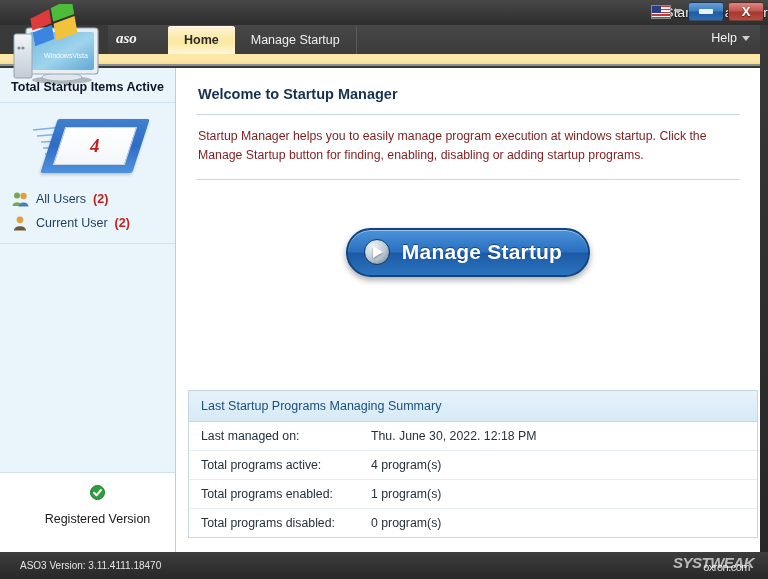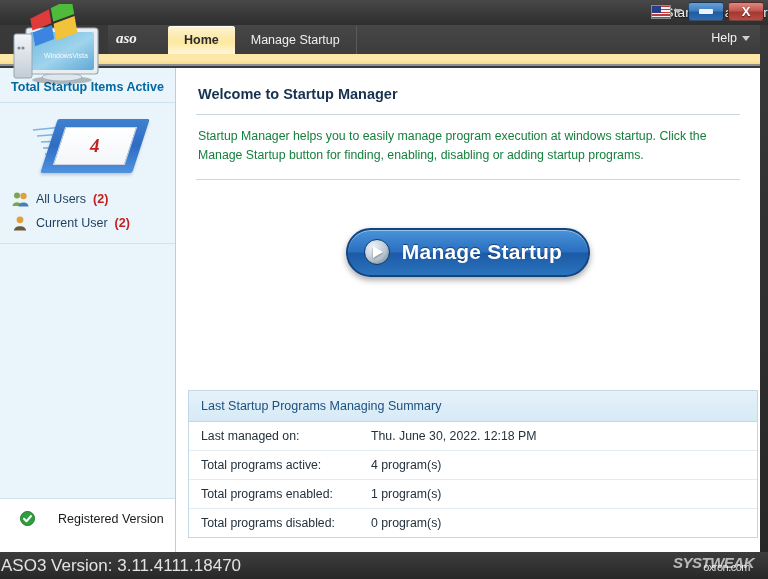--- a/index.html
+++ b/index.html
@@ -152,21 +152,21 @@
   .sidebar {
     width: 176px; height: 484px;
     background: #eaf4fb;
     border-right: 1px solid #b8cfdd;
     position: relative;
     display: flex; flex-direction: column;
   }
   .sb-title {
     padding: 12px 8px 8px 8px;
     text-align: center;
-    color: #0369a1;
+    color: #0f172a;
     font-weight: bold;
     font-size: 12.5px;
     border-bottom: 1px solid #cfe2ee;
   }
   .sb-graphic {
     height: 82px;
     display: flex; align-items: center; justify-content: center;
     padding-top: 4px;
   }
   .count-shape {
@@ -208,23 +208,23 @@
     color: #1c3f5f;
   }
   .sb-stat .cnt { color: #c21f1f; font-weight: bold; }
   .sb-spacer { flex: 1; border-top: 1px solid #cfe2ee; }
   .sb-footer {
     border-top: 1px solid #cfe2ee;
     background: #ffffff;
     padding: 10px 0 12px 0;
   }
   .sb-reg {
-    display: flex; align-items: center; gap: 23px;
+    display: flex; align-items: center; gap: 12px;
     padding: 2px 0 14px 20px;
-    font-size: 12.5px; color: #1a1a1a;
+    font-size: 12.5px; color: #1a1a1a; flex-direction: column;
   }
   .sb-update {
     padding-left: 20px;
     color: #1c4f9c;
     font-size: 12.5px;
     text-decoration: underline;
   }
 
   
   .main {
@@ -237,21 +237,21 @@
     font-size: 14.5px;
     font-weight: bold;
     color: #16324f;
     padding-left: 4px;
   }
   .hr {
     height: 1px; background: #c9d9e4;
     margin: 12px 2px;
   }
   .intro {
-    color: #15803d;
+    color: #7f1d1d;
     font-size: 12.3px;
     line-height: 1.55;
     padding: 0 6px 0 4px;
   }
   .hr2 { height: 1px; background: #c9d9e4; margin: 14px 2px 0 2px; }
 
   .btn-wrap {
     display: flex; justify-content: center;
     margin-top: 48px;
   }
@@ -312,22 +312,22 @@
 
   
   .statusbar {
     position: absolute; left: 0; bottom: 0;
     width: 768px; height: 27px;
     background: linear-gradient(to bottom, #3d3d3d 0%, #333333 50%, #272727 100%);
     display: flex; align-items: center;
   }
   .status-text {
     color: #e3e3e3;
-    font-size: 17px;
-    padding-left: 1px;
+    font-size: 10px;
+    padding-left: 20px;
   }
   .watermark {
     position: absolute; right: 14px; top: 2px;
     font-family: "Liberation Sans", sans-serif;
     font-style: italic;
     font-weight: bold;
     font-size: 15px;
     color: rgba(230,230,230,.75);
     letter-spacing: -.5px;
   }

